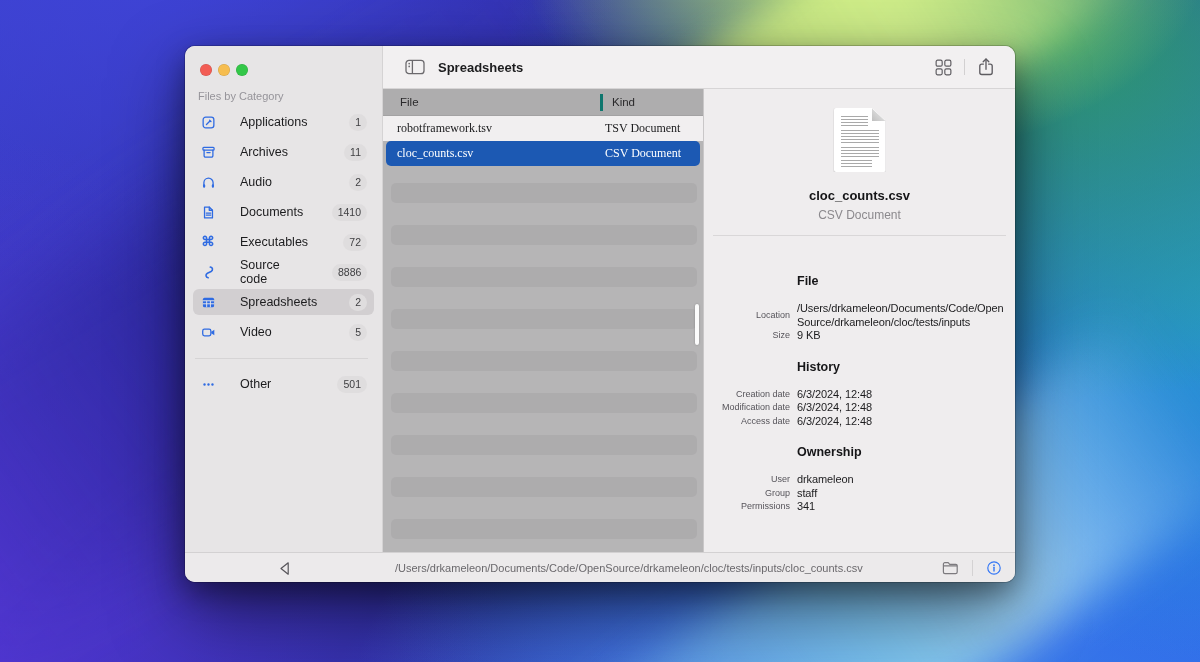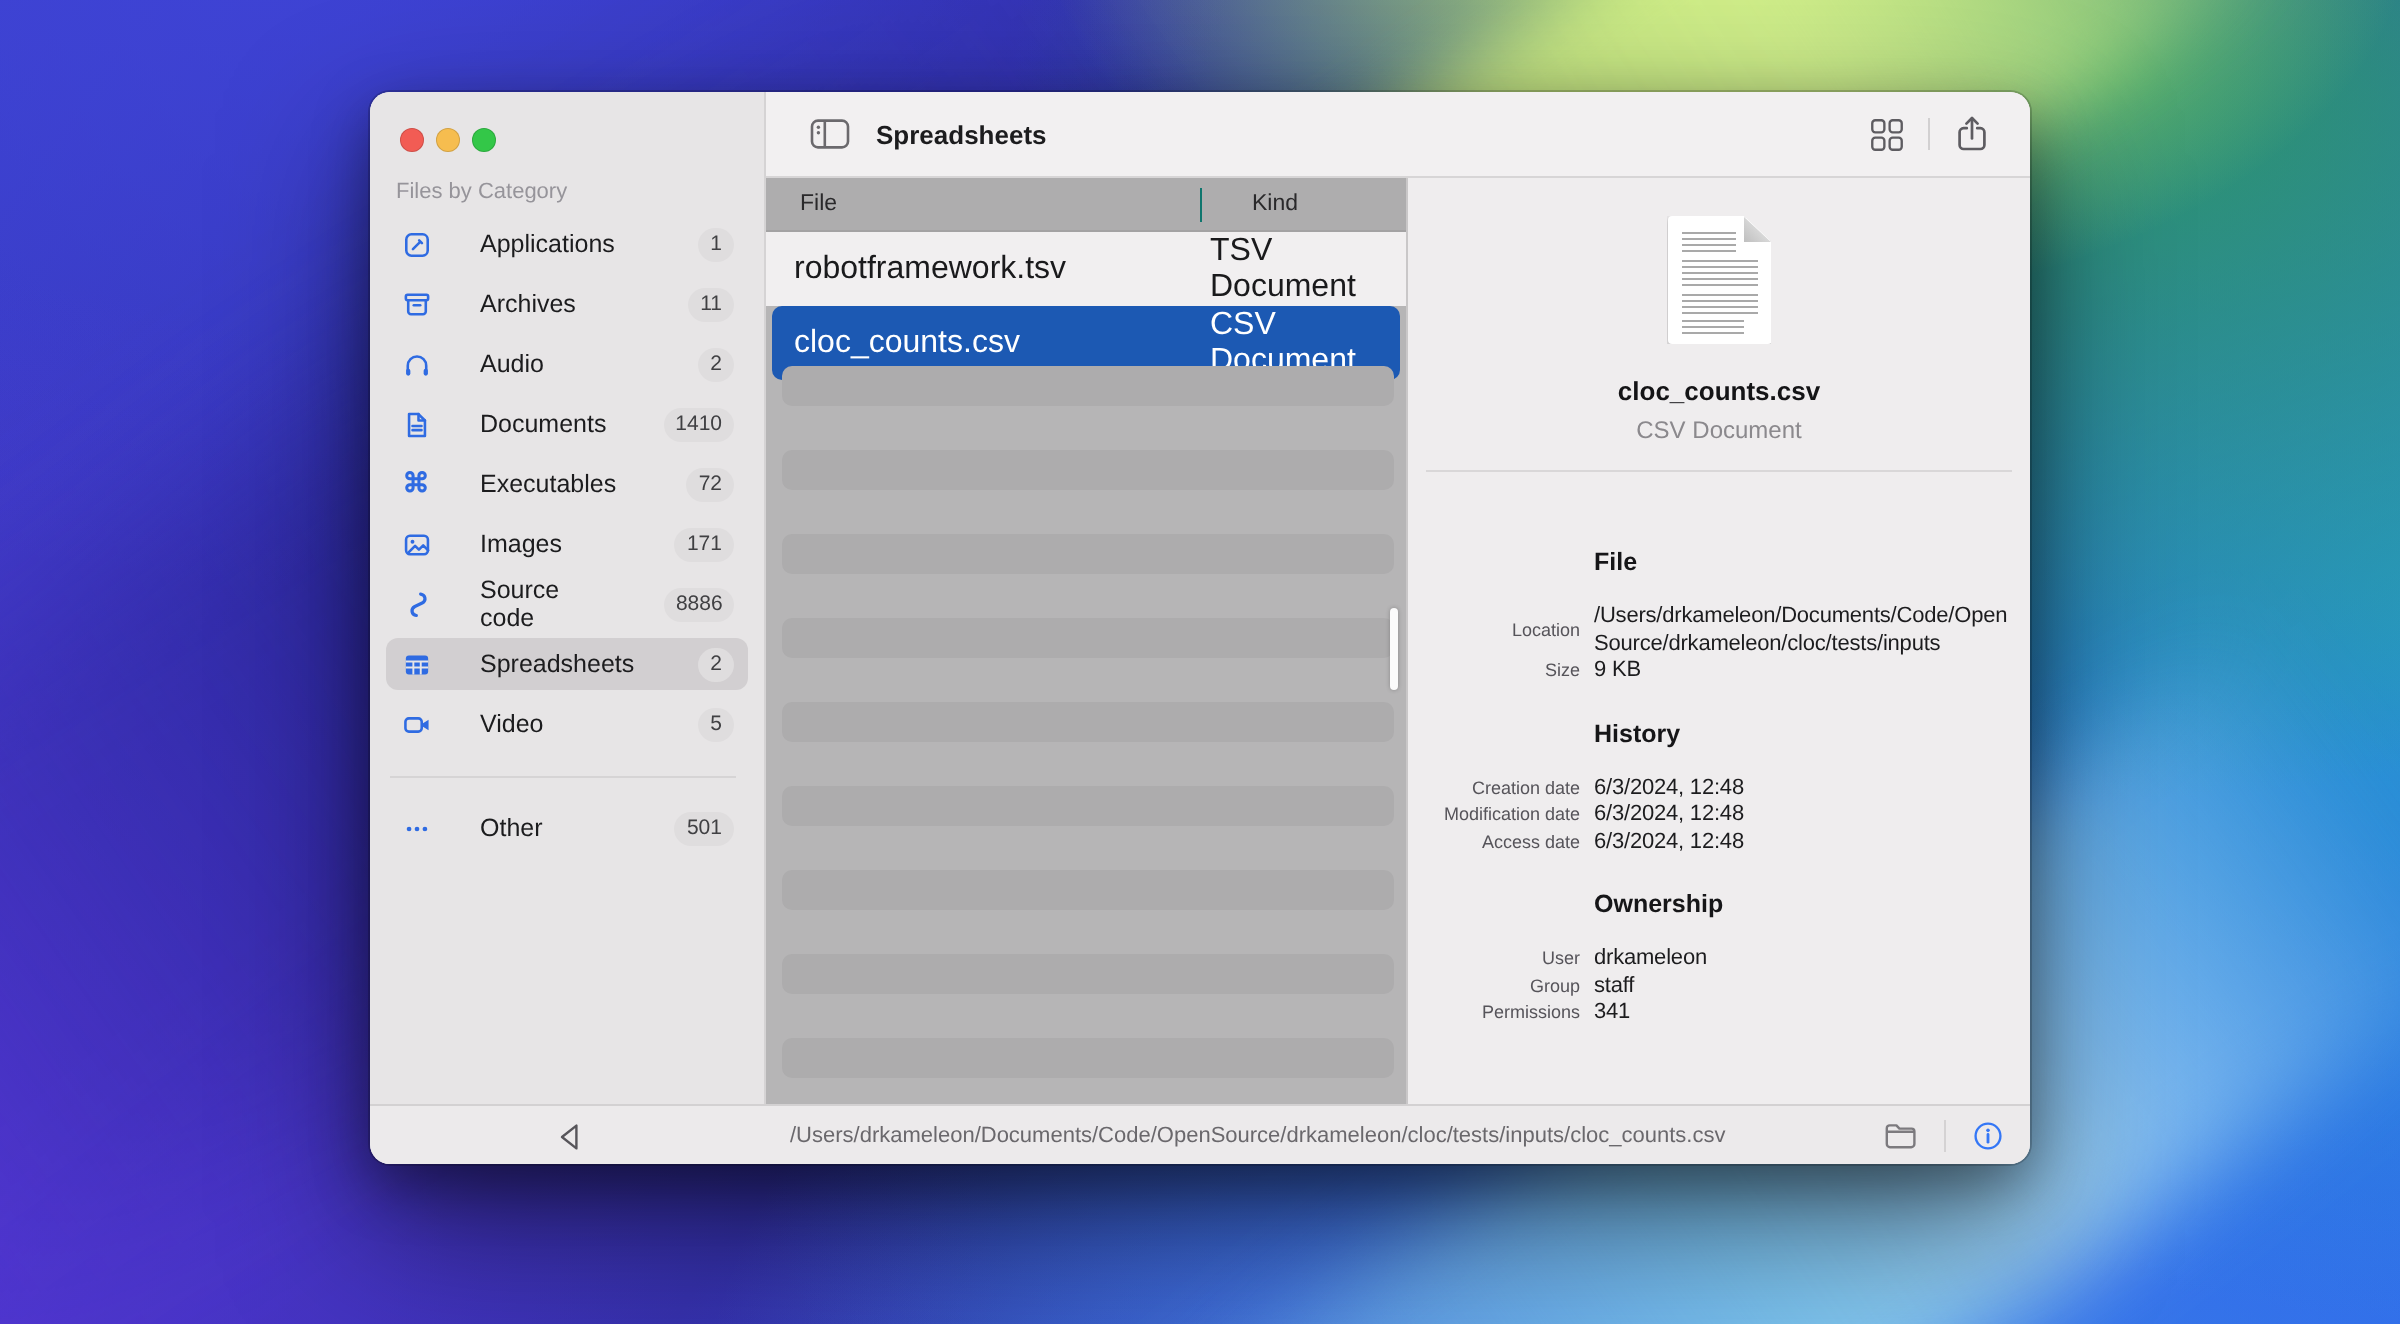--- a/index.html
+++ b/index.html
@@ -56,22 +56,22 @@
   .tb-btn { background:none; border:none; padding:2px; display:flex; align-items:center; cursor:default; }
   .tb-sep { width:1px; height:16px; background:#d2d0d1; margin:0 10px; }
 
   .content { flex:1; display:flex; min-height:0; }
 
   
   .filelist { width:320px; flex:0 0 320px; background:#b6b5b6; position:relative; }
   .list-header { height:27px; background:#aeadae; display:flex; align-items:center;
     border-bottom:1px solid #a3a2a3; font-size:11.5px; font-weight:500; color:#2a292b; }
   .hcell-file { width:217px; padding-left:17px; }
-  .hcell-kind { flex:1; border-left:1px solid #0f766e; padding-left:25px; height:17px; display:flex; align-items:center; }
-  .frow { height:37px; display:flex; align-items:center; font-size:16px; }
+  .hcell-kind { flex:1; border-left:3px solid #0f766e; padding-left:9px; height:17px; display:flex; align-items:center; }
+  .frow { height:25px; display:flex; align-items:center; font-size:12px;font-family:Liberation Serif, serif; }
   .frow.plain { background:#f1eff0; color:#1a1a1c; padding-left:14px; }
   .frow.plain .cell-file { width:208px; }
   .frow.sel { background:#1c59b3; color:#ffffff; margin:0 3px; border-radius:5px; padding-left:11px; }
   .frow.sel .cell-file { width:208px; }
   .cell-kind { flex:1; }
   .empty-rows { position:absolute; left:0; right:0; top:73px; bottom:0; overflow:hidden; }
   .stripe { position:absolute; left:8px; right:6px; height:20px; border-radius:5px; background:#adacad; }
   .vscroll { position:absolute; right:4px; top:215px; width:4px; height:41px; border-radius:2px;
     background:#fbfbfb; box-shadow:0 0 2px rgba(0,0,0,.25); z-index:3; }
 
@@ -180,31 +180,20 @@
       </div>
 
       <div class="sb-item">
         <span class="sb-icon">
             <span class="cmd-glyph">⌘</span>
           </span>
         <span class="sb-label">Executables</span>
         <span class="sb-badge">72</span>
       </div>
 
-      <div class="sb-item">
-        <span class="sb-icon">
-          <svg width="15" height="15" viewBox="0 0 14 14" fill="none" stroke="#2f6be2" stroke-width="1.2" stroke-linecap="round" stroke-linejoin="round">
-              <rect x="1.9" y="2.7" width="10.2" height="8.6" rx="1.8"></rect>
-              <circle cx="4.9" cy="5.5" r="0.9" fill="#2f6be2" stroke="none"></circle>
-              <path d="M3.2 10.3 l2.9 -2.9 1.8 1.8 2 -2 2.3 2.3"></path>
-            </svg>
-        </span>
-        <span class="sb-label">Images</span>
-        <span class="sb-badge">171</span>
-      </div>
 
       <div class="sb-item">
         <span class="sb-icon">
           <svg width="15" height="15" viewBox="0 0 14 14" fill="none" stroke="#2f6be2" stroke-width="1.5" stroke-linecap="round" stroke-linejoin="round">
               <path d="M8.7 1.9 c2.3 0.4 2.8 3 0.7 4.2 L6 7.7 c-2.1 1.2 -1.6 3.8 0.7 4.2"></path>
               <path d="M9.9 6.4 L4.4 3.2 M9.6 10.8 L4.1 7.6" stroke-width="0"></path>
             </svg>
         </span>
         <span class="sb-label">Source code</span>
         <span class="sb-badge">8886</span>

